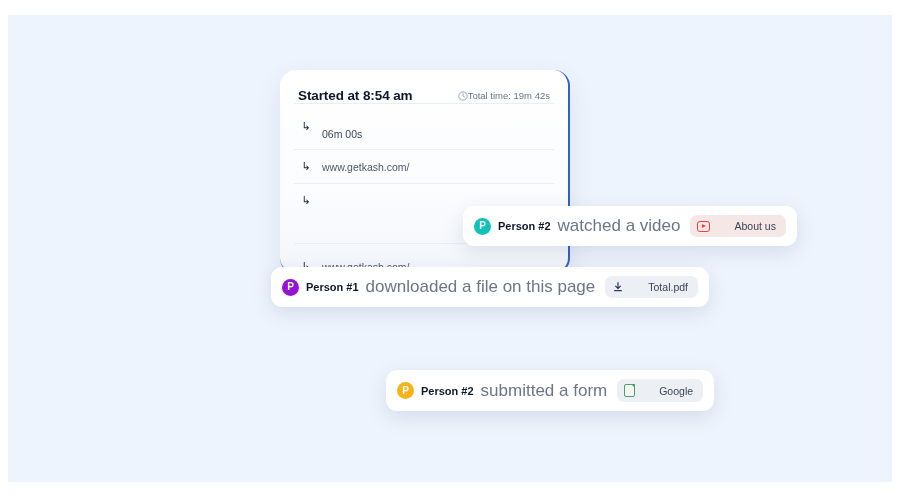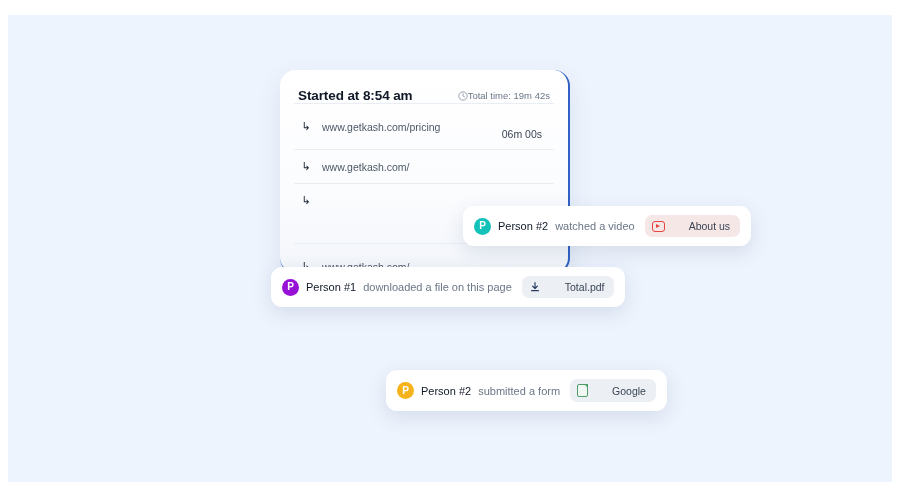--- a/index.html
+++ b/index.html
@@ -134,25 +134,25 @@
     align-items: center;
     justify-content: center;
     color: #ffffff;
     font-size: 10px;
     font-weight: bold;
     line-height: 1;
     flex: 0 0 auto;
   }
   .person-name {
     font-size: 11px;
-    font-weight: normal;
+    font-weight: bold;
     color: #101827;
   }
   .event-action {
-    font-size: 11px;
+    font-size: 17px;
     color: #6b7687;
   }
 
   .chip {
     display: flex;
     align-items: center;
     gap: 24px;
     background: #eceff4;
     border-radius: 7px;
     padding: 5px 10px 5px 7px;
@@ -210,21 +210,20 @@
           <path d="M6 3.2 V6 L7.9 7.2" fill="none" stroke="#8a94a4" stroke-width="1" stroke-linecap="round"></path>
         </svg>
         <span>Total time: 19m 42s</span>
       </div>
     </div>
 
 
     <div class="url-list">
       <div class="url-row">
         <span class="arrow-icon">↳</span>
-        <span class="url-text">www.getkash.com/pricing</span>
         <span class="url-meta">06m 00s</span>
       </div>
       <div class="url-row">
         <span class="arrow-icon">↳</span>
         <span class="url-text">www.getkash.com/</span>
         <span class="url-meta"></span>
       </div>
       <div class="url-row">
         <span class="arrow-icon">↳</span>
         <span class="url-meta"></span>

